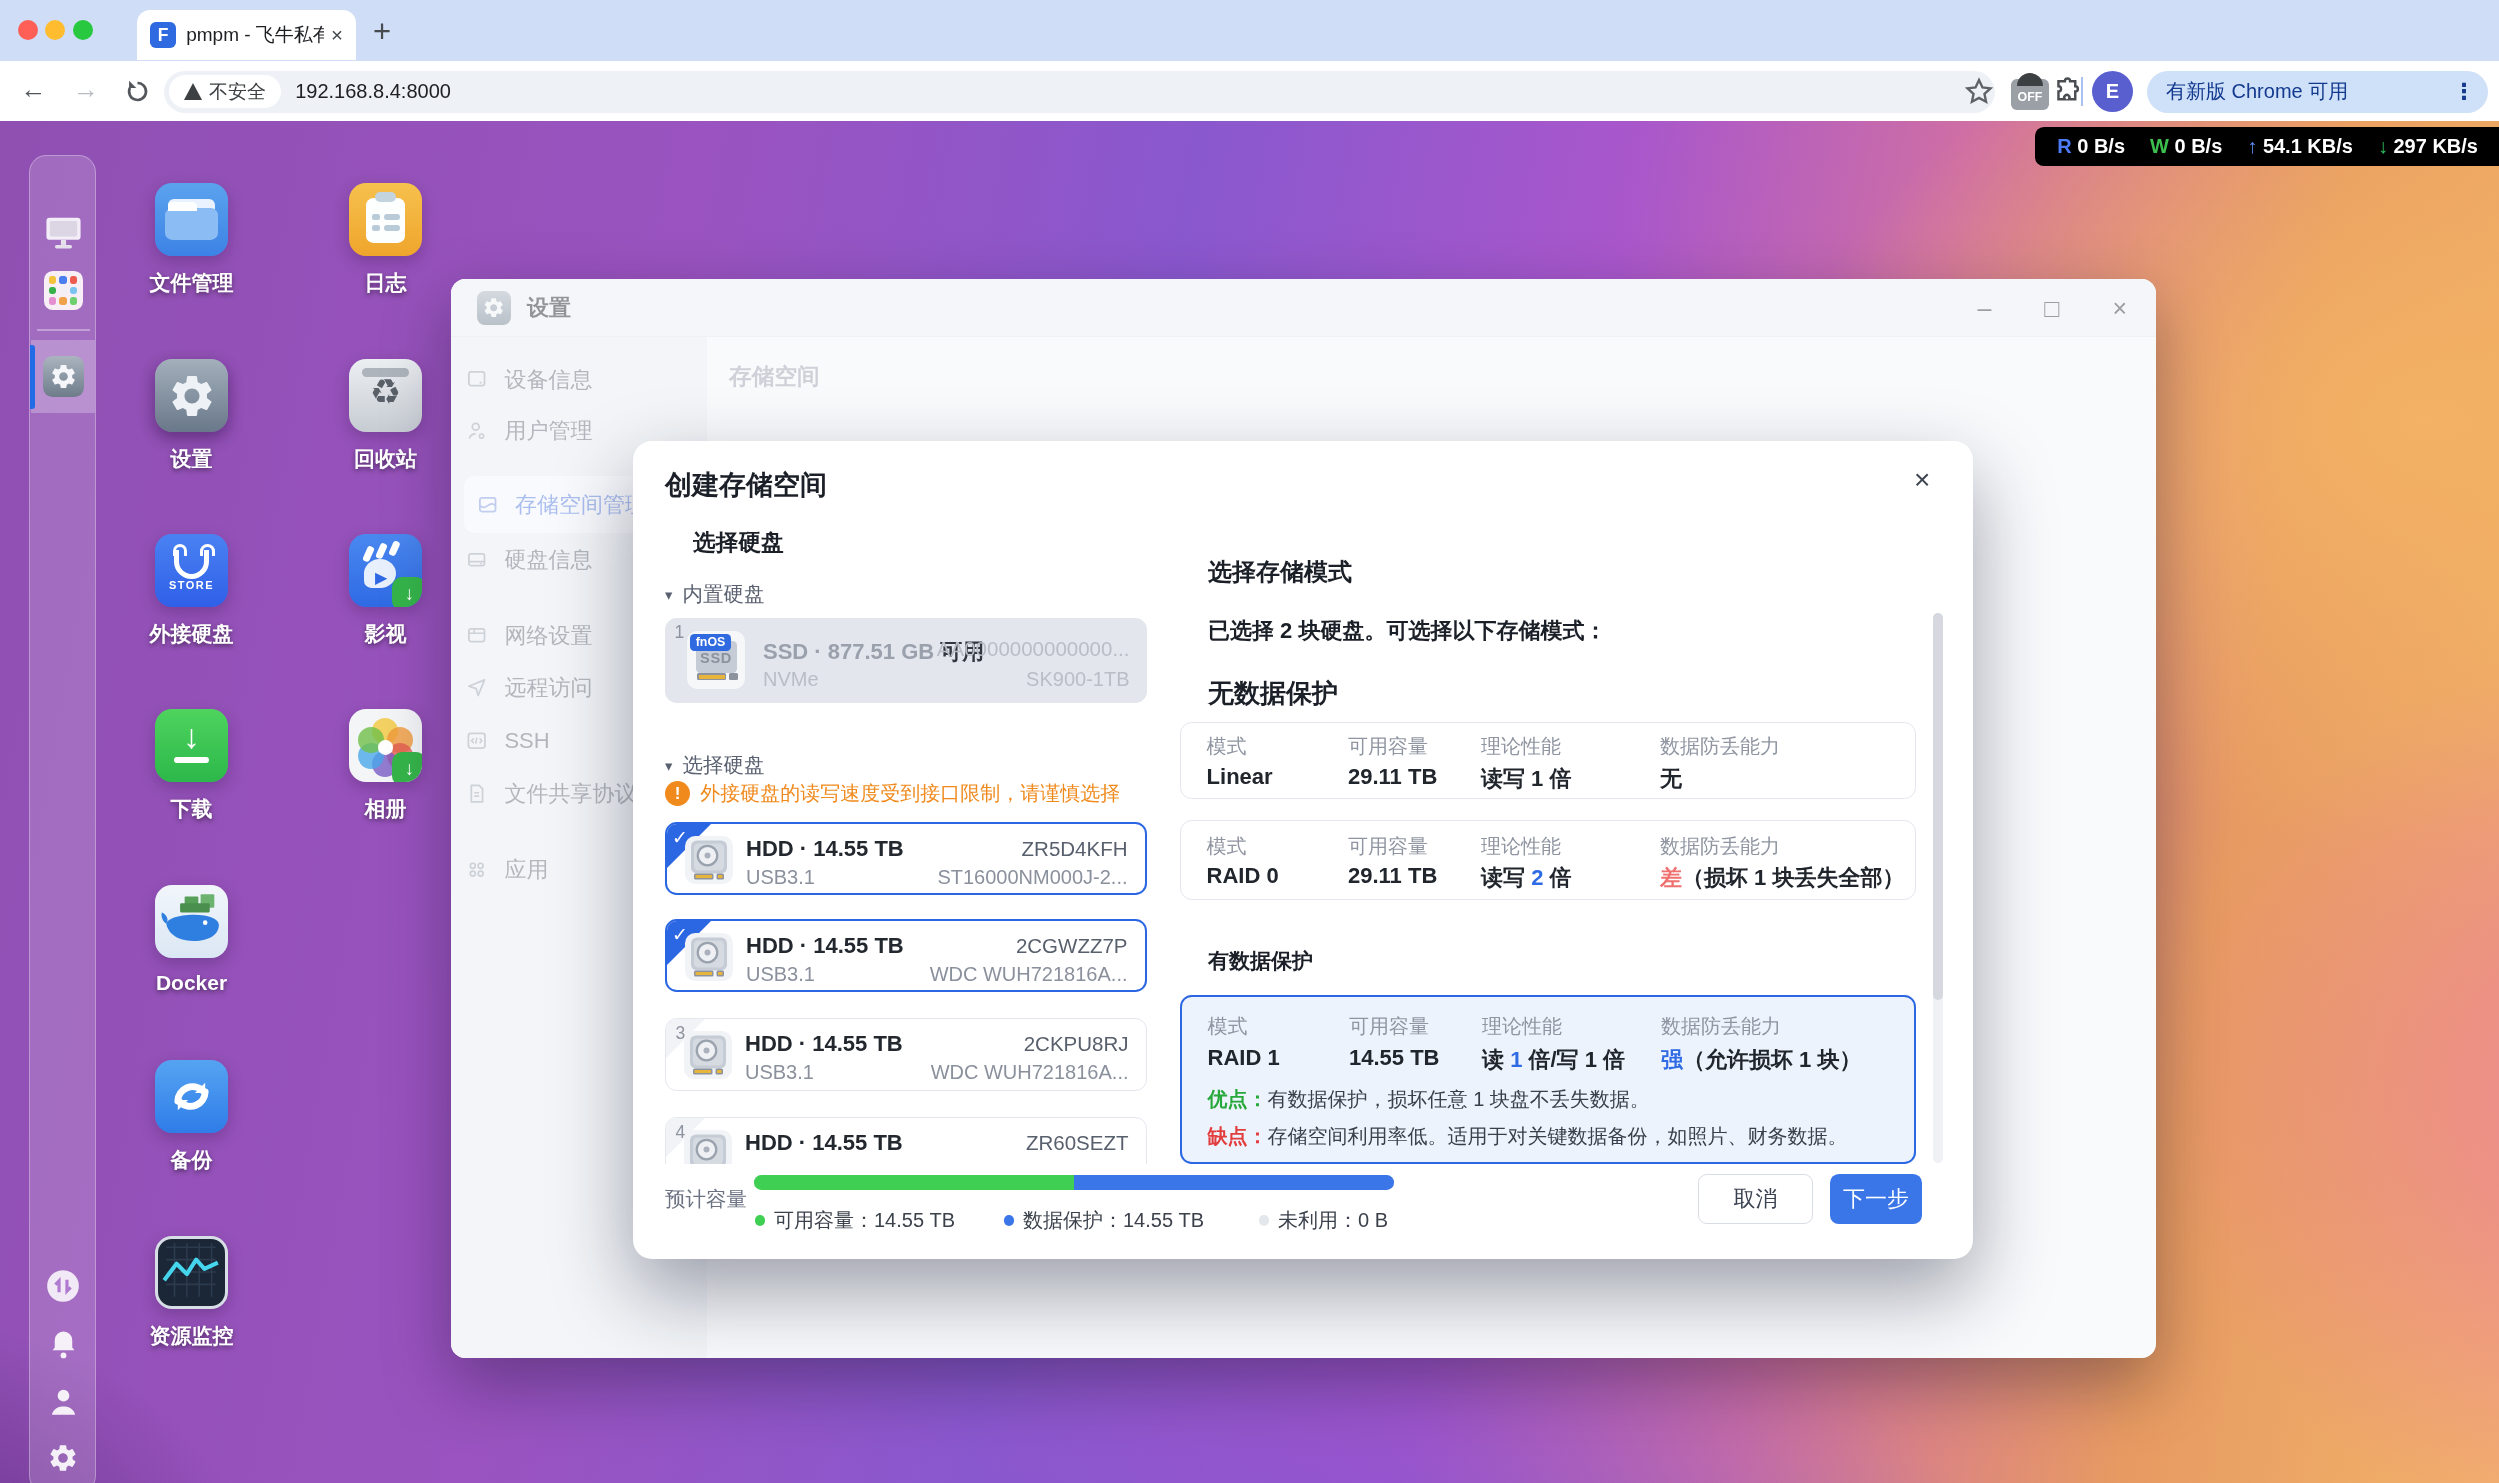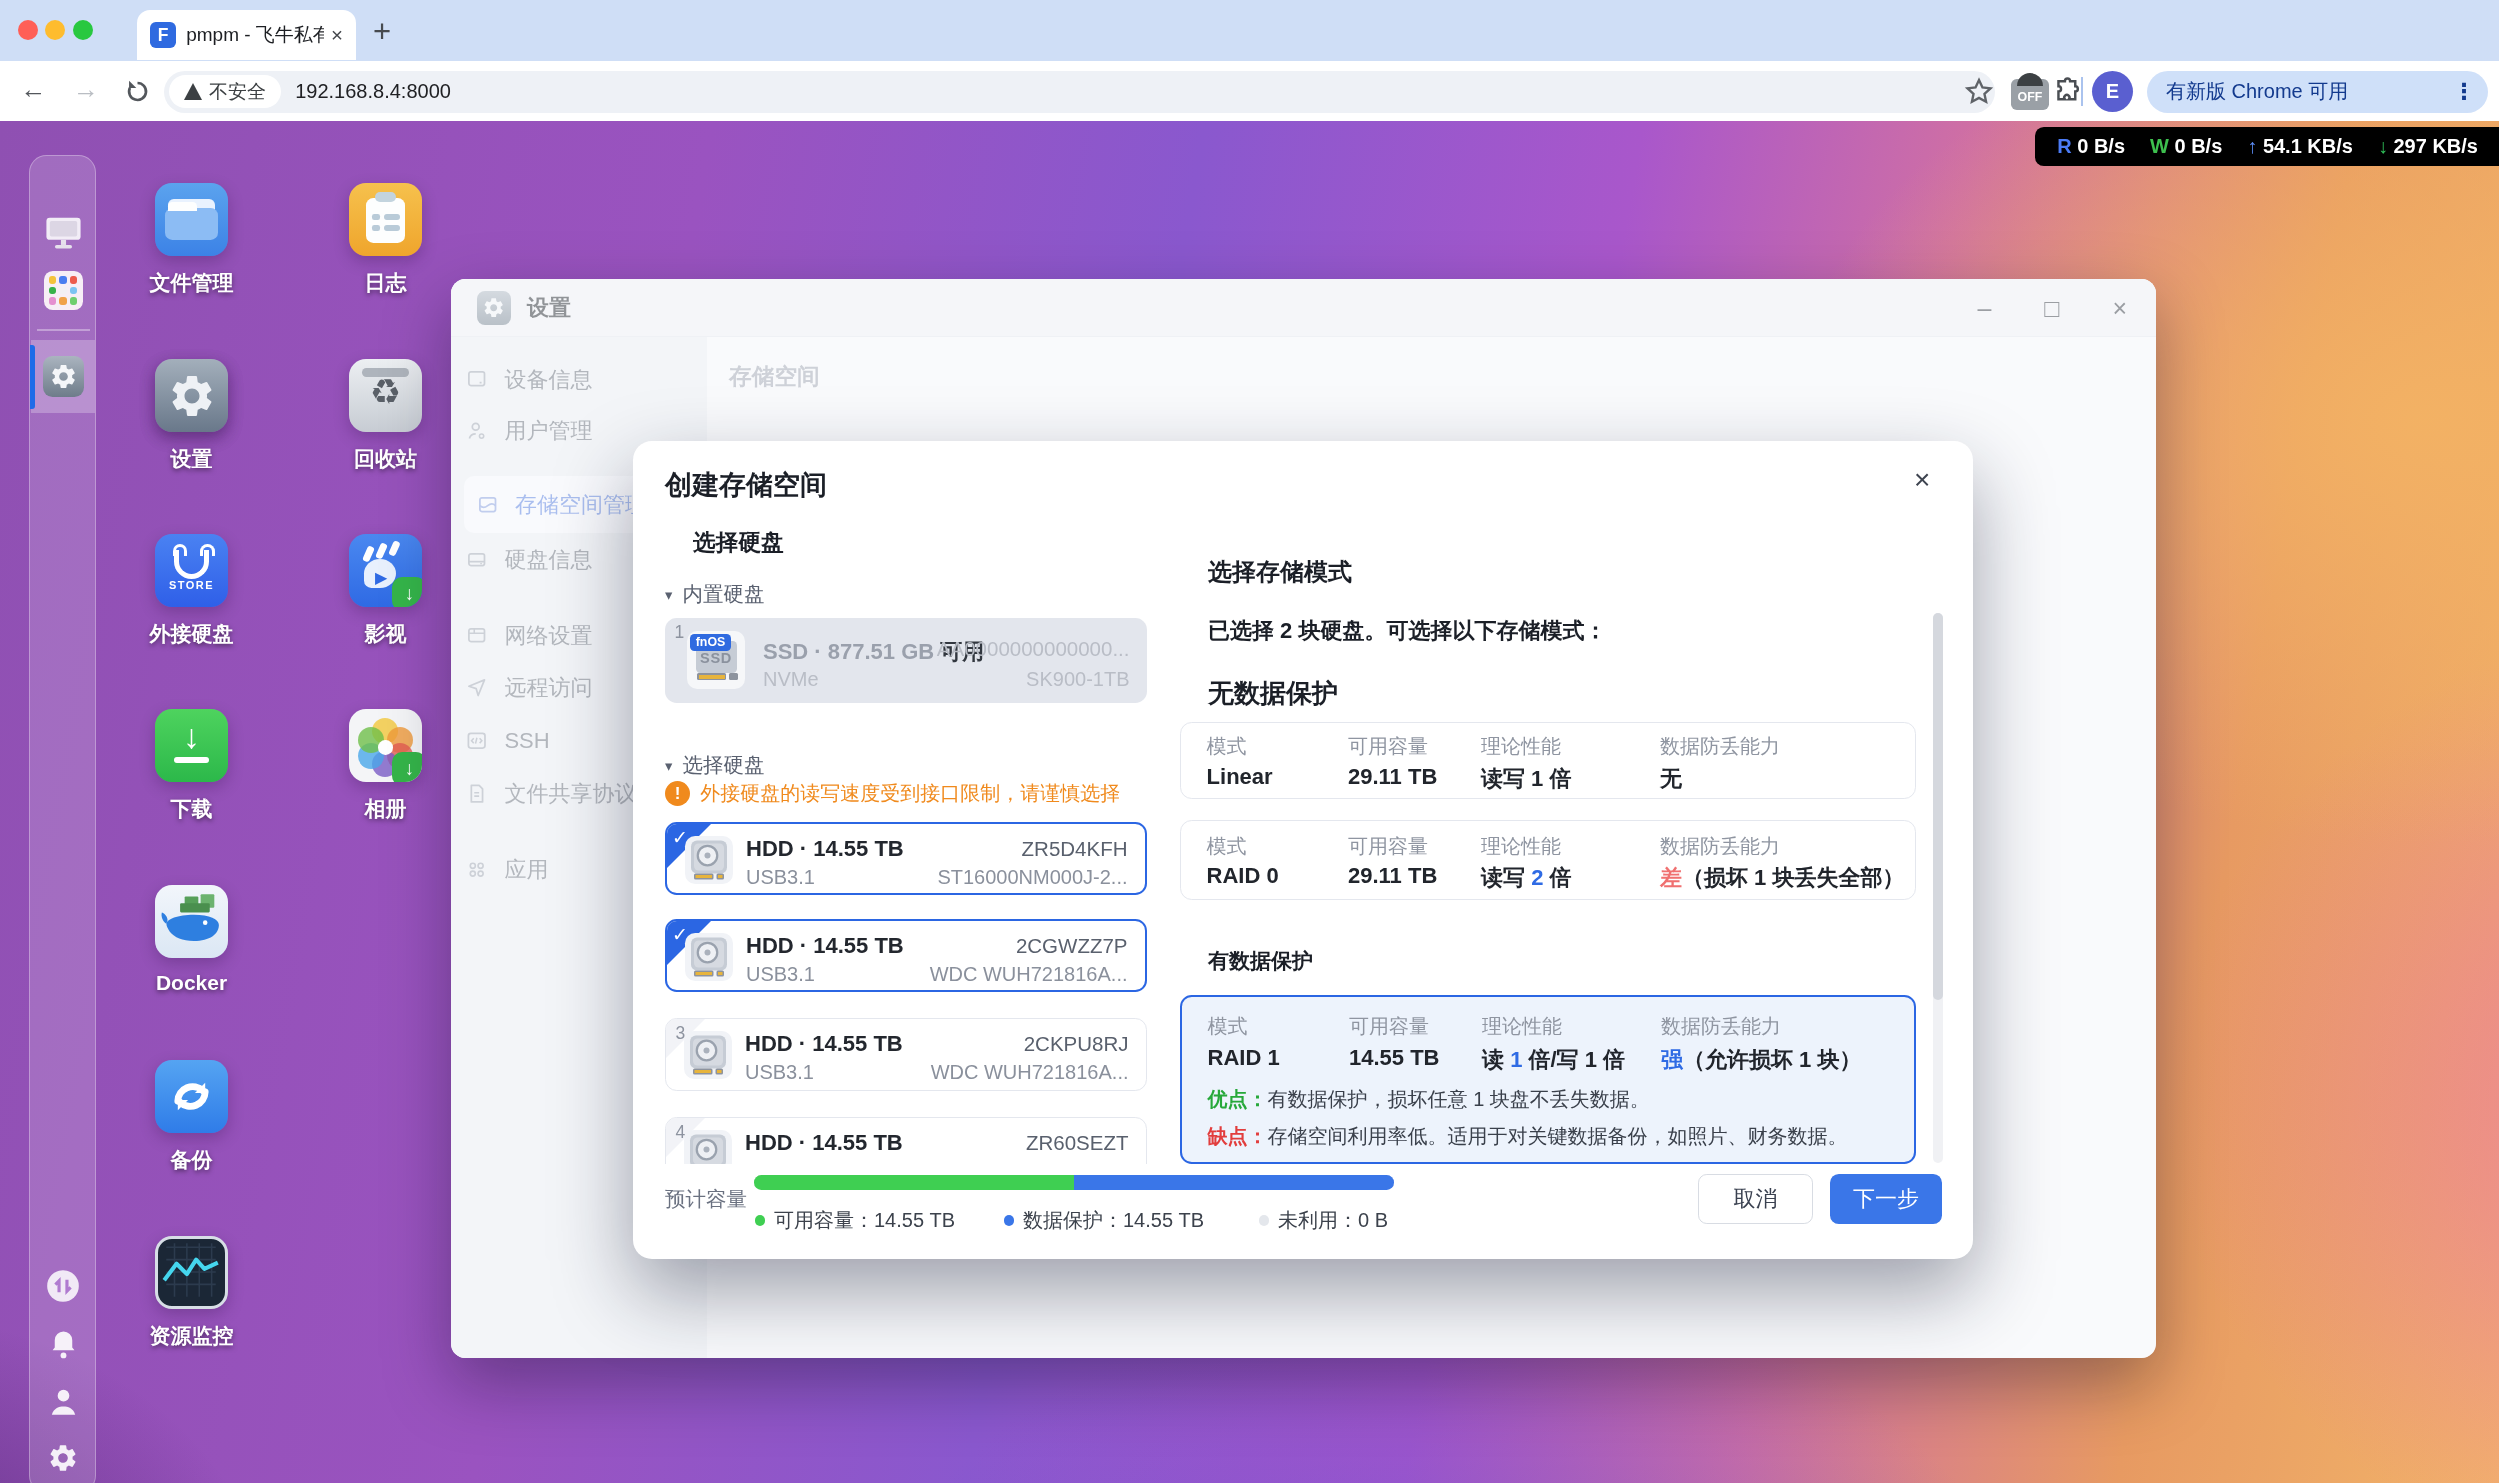--- a/index.html
+++ b/index.html
@@ -98,21 +98,21 @@
   .scrolltrack{position:absolute;width:9.5px;border-radius:5.1px;background:#f0f1f4;}
   .scrollthumb{position:absolute;left:0;width:9.5px;border-radius:5.1px;background:#d5d8de;}
   .estlabel{position:absolute;font-size:20.5px;color:#6a7180;}
   .pbar{position:absolute;height:14.6px;border-radius:7.3px;background:#e9ebf0;overflow:hidden;display:flex;}
   .pseg-g{height:100%;background:#3fcf52;}
   .pseg-b{height:100%;background:#3a76e8;}
   .legend{position:absolute;display:flex;align-items:center;gap:8.8px;font-size:20px;color:#3c424c;white-space:nowrap;}
   .ldot{width:10.2px;height:10.2px;border-radius:50%;}
   .btn{position:absolute;height:50px;border-radius:8.8px;display:flex;align-items:center;justify-content:center;font-size:22px;box-sizing:border-box;}
   .btn.cancel{width:115px;background:#fff;border:1.5px solid #d8dce3;color:#3a4150;}
-  .btn.next{width:112px;background:#3a76e8;color:#fff;}
+  .btn.next{width:92px;background:#3a76e8;color:#fff;}
   
   .folder-back{position:absolute;left:13px;top:16px;width:47px;height:14.6px;border-radius:5.8px;background:#e9f2fe;}
   .folder-front{position:absolute;left:10.2px;top:25px;width:53px;height:32px;border-radius:7.3px;background:#8cbcf4;}
   .clip-body{position:absolute;left:17px;top:14.6px;width:39px;height:45px;border-radius:7.3px;background:#fdfefe;}
   .clip-top{position:absolute;left:26px;top:8.8px;width:20.5px;height:10.2px;border-radius:5.1px;background:#c3d4de;}
   .clip-line{position:absolute;height:5.8px;border-radius:2.9px;background:#b9cbd8;}
   .clip-dot{position:absolute;width:7.3px;height:5.8px;border-radius:2.2px;background:#b9cbd8;}
   .store-arc{position:absolute;left:19px;top:16px;width:35px;height:29px;border:5.1px solid #fff;border-top:none;border-radius:0 0 22px 22px;box-sizing:border-box;}
   .store-txt{position:absolute;left:0;top:45px;width:100%;text-align:center;color:#fff;font-size:11px;font-weight:bold;letter-spacing:1.5px;}
   .dl-arrow{position:absolute;left:0;top:10.2px;width:100%;text-align:center;color:#fff;font-size:34px;font-weight:bold;line-height:34px;}

